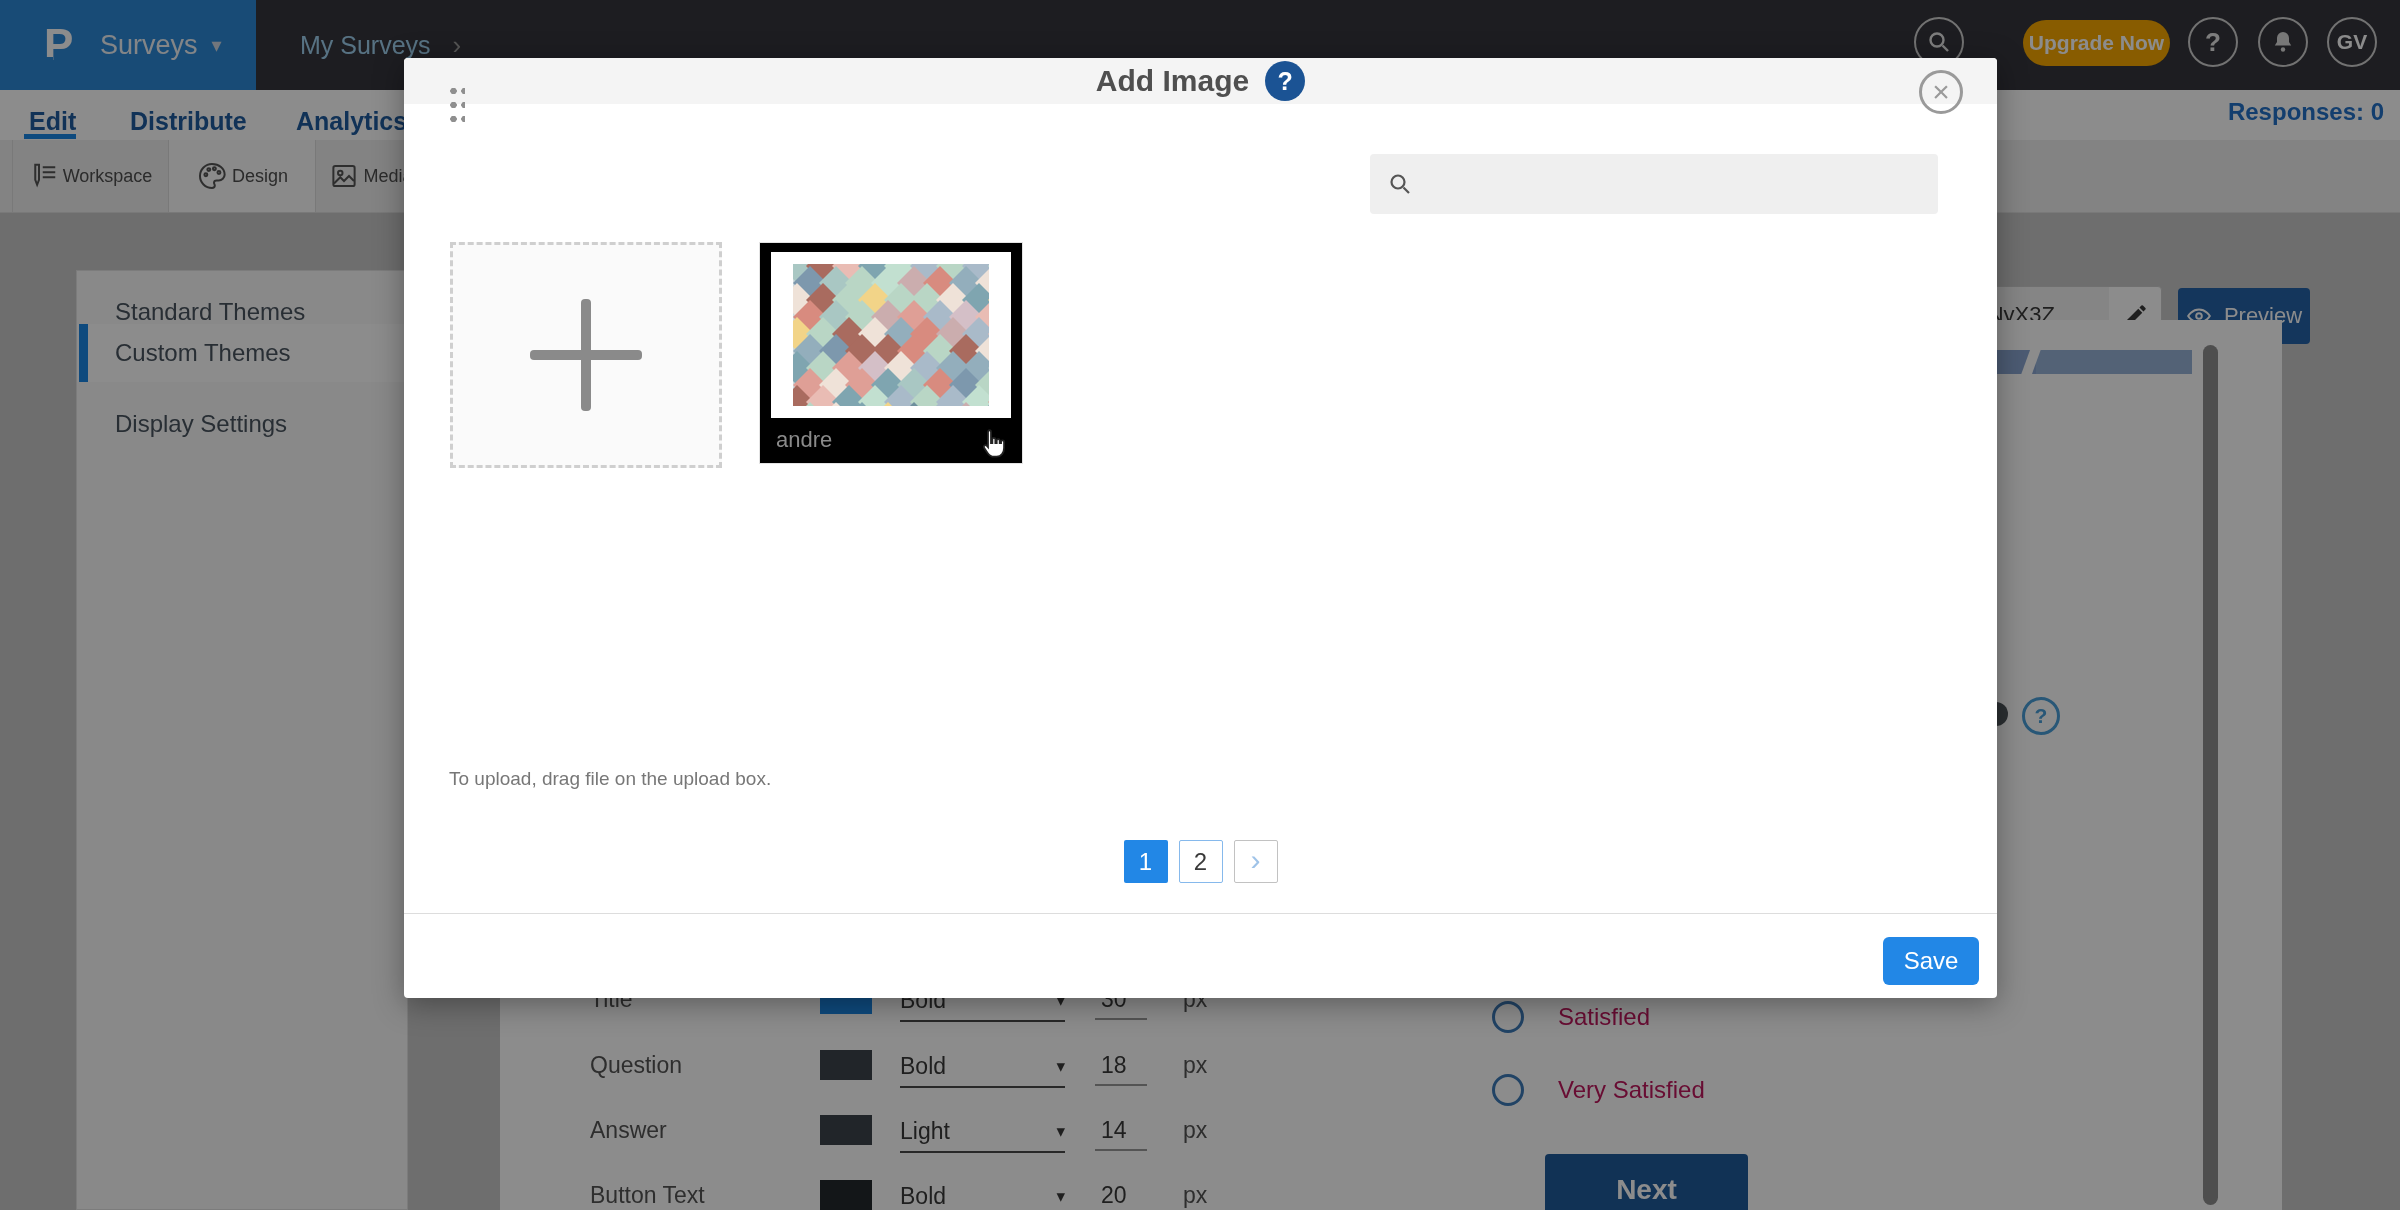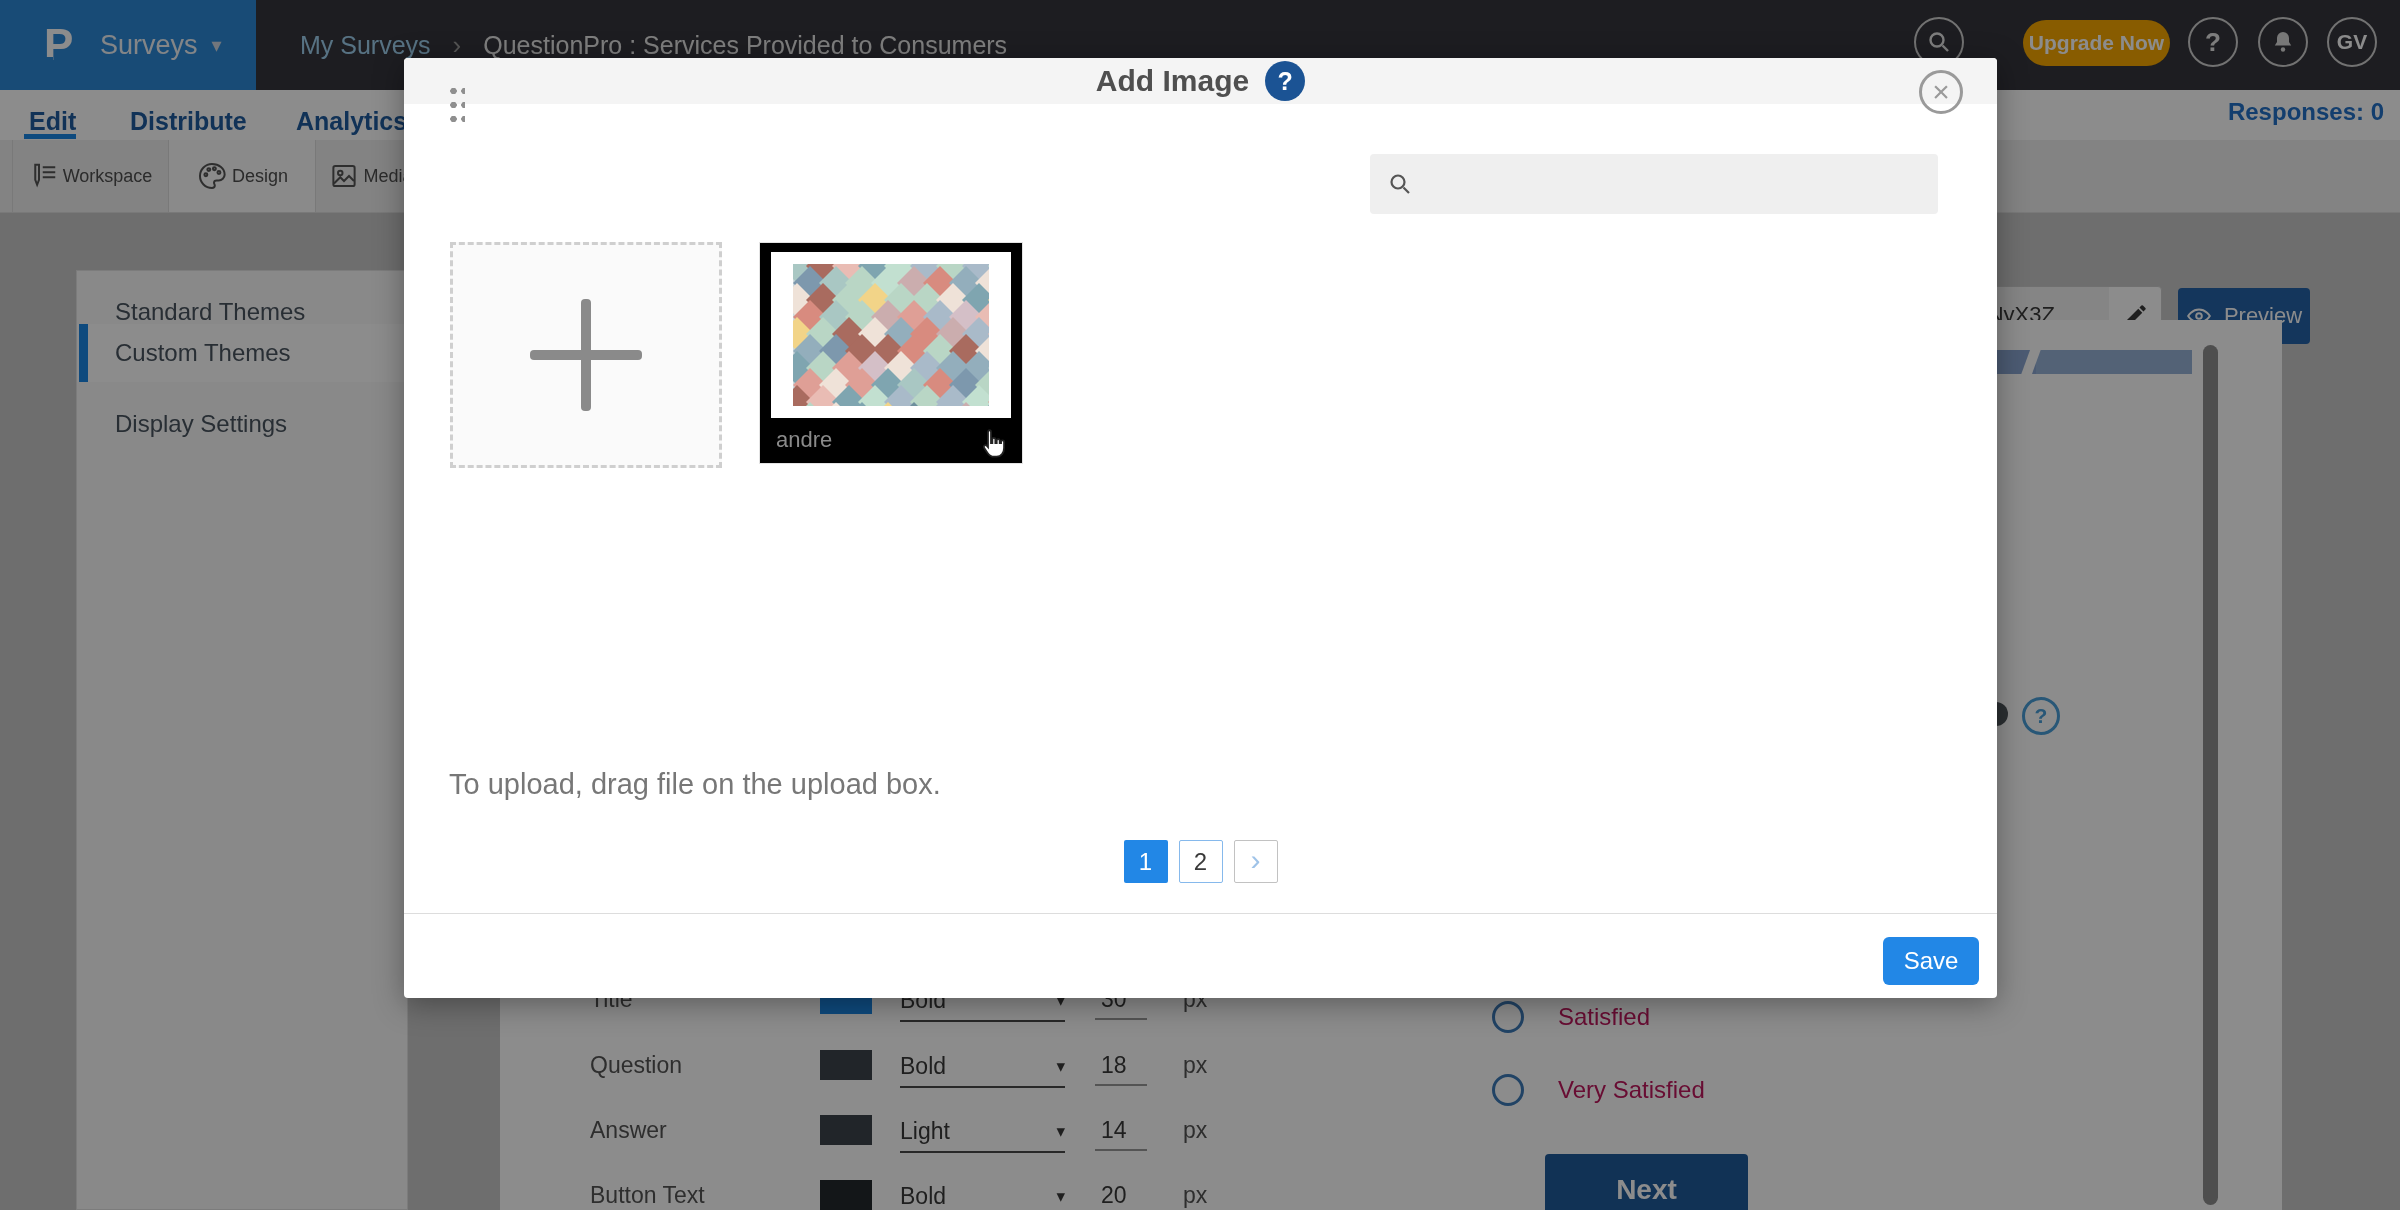--- a/index.html
+++ b/index.html
@@ -99,21 +99,21 @@
   #plus:before{left:51px;top:0;width:10px;height:112px;}
   #plus:after{left:0;top:51px;width:112px;height:10px;}
   #filecard{position:absolute;left:355px;top:184px;width:264px;height:222px;background:#000000;
             border:1px solid #e3e3e3;box-sizing:border-box;}
   #photo{position:absolute;left:11px;top:9px;width:240px;height:166px;background:#fff;
          display:flex;align-items:center;justify-content:center;}
   #mosaic{position:relative;width:196px;height:142px;overflow:hidden;background:#cfd8dc;}
   #mosaic div{position:absolute;width:24px;height:24px;transform:rotate(45deg);}
   #filename{position:absolute;left:16px;bottom:10px;font-size:22px;color:#8a8a8a;}
   #handcursor{position:absolute;right:10px;bottom:2px;width:36px;height:36px;}
-  #uploadhint{position:absolute;left:45px;top:710px;font-size:29px;color:#777;}
+  #uploadhint{position:absolute;left:45px;top:710px;font-size:19px;color:#777;}
   #mpager{position:absolute;left:0;top:782px;width:100%;display:flex;justify-content:center;gap:11px;}
   .pagebox{width:44px;height:43px;display:flex;align-items:center;justify-content:center;
            font-size:24px;box-sizing:border-box;border-radius:2px;}
   #page1{color:#fff;}
   #page2{background:#fff;border:1px solid #86b9ec;color:#3a3a3a;}
   #pagenext{background:#fff;border:1px solid #c2c2c2;color:#9fc3e8;font-size:30px;padding-bottom:4px;}
   #mfooter{position:absolute;left:0;top:855px;width:100%;height:85px;border-top:1px solid #ddd;}
   #savebtn{position:absolute;right:18px;top:23px;width:96px;height:48px;border-radius:6px;
            display:flex;align-items:center;justify-content:center;color:#fff;font-size:24px;}
   svg{display:block;}
@@ -127,21 +127,20 @@
     <div id="logoblock" class="abs" style="background-color: rgb(45, 137, 216);">
       <div id="plogo">P</div>
     </div>
     <div id="product" class="abs">
       <span>Surveys</span>
       <span class="caret">▾</span>
     </div>
     <div id="crumb" class="abs">
       <span class="lnk">My Surveys</span>
       <span class="sep">›</span>
-      <span class="cur">QuestionPro : Services Provided to Consumers</span>
     </div>
     <div class="circle-btn abs" style="left:1914px;top:17px;">
       <svg width="24" height="24" viewBox="0 0 24 24" fill="none" stroke="#e4e4e4" stroke-width="2.4">
         <circle cx="10" cy="10" r="6.5"></circle>
           <line x1="15.5" y1="15.5" x2="21" y2="21"></line>
       </svg>
     </div>
     <div id="upgrade" class="abs" style="background-color: rgb(247, 168, 0);">Upgrade Now</div>
     <div class="circle-btn abs" style="left:2188px;top:17px;font-size:26px;font-weight:bold;">
       <span>?</span>

